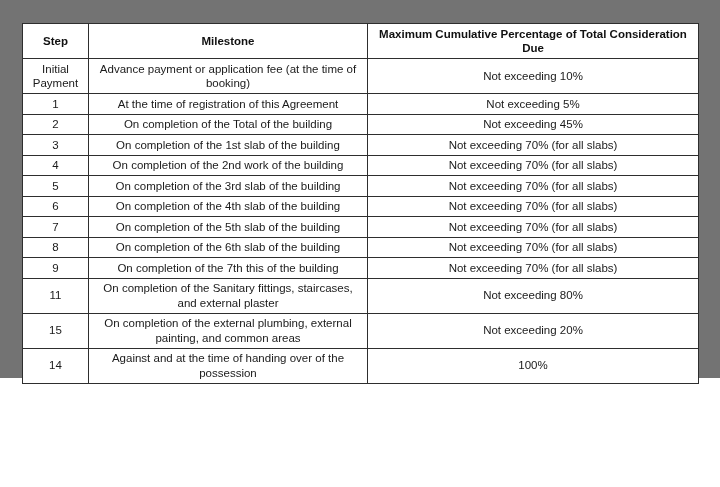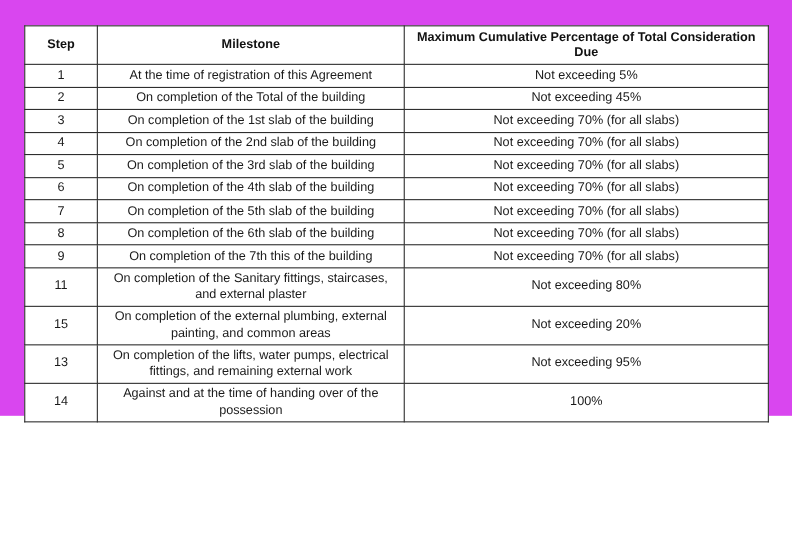--- a/index.html
+++ b/index.html
@@ -6,21 +6,21 @@
   html, body {
     width: 720px; height: 487px;
     background: #ffffff;
     font-family: "Liberation Sans", sans-serif;
     color: #1a1a1a;
     overflow: hidden;
   }
   .page {
     position: relative;
     width: 720px; height: 378px;
-    background: #d946ef;
+    background: #737373;
   }
   table.schedule {
     position: absolute;
     left: 22px; top: 23px;
     width: 676px;
     border-collapse: collapse;
     table-layout: fixed;
     background: #ffffff;
   }
   table.schedule col.c-step { width: 66px; }
@@ -54,37 +54,42 @@
     </colgroup>
     <thead>
       <tr>
         <th>Step</th>
         <th>Milestone</th>
         <th>Maximum Cumulative Percentage of Total Consideration Due</th>
       </tr>
     </thead>
     <tbody>
         <tr>
+          <td>Initial Payment</td>
+          <td>Advance payment or application fee (at the time of booking)</td>
+          <td>Not exceeding 10%</td>
+        </tr>
+        <tr>
           <td>1</td>
           <td>At the time of registration of this Agreement</td>
           <td>Not exceeding 5%</td>
         </tr>
         <tr>
           <td>2</td>
           <td>On completion of the Total of the building</td>
           <td>Not exceeding 45%</td>
         </tr>
         <tr>
           <td>3</td>
           <td>On completion of the 1st slab of the building</td>
           <td>Not exceeding 70% (for all slabs)</td>
         </tr>
         <tr>
           <td>4</td>
-          <td>On completion of the 2nd slab of the building</td>
+          <td>On completion of the 2nd work of the building</td>
           <td>Not exceeding 70% (for all slabs)</td>
         </tr>
         <tr>
           <td>5</td>
           <td>On completion of the 3rd slab of the building</td>
           <td>Not exceeding 70% (for all slabs)</td>
         </tr>
         <tr>
           <td>6</td>
           <td>On completion of the 4th slab of the building</td>
@@ -109,24 +114,19 @@
           <td>11</td>
           <td>On completion of the Sanitary fittings, staircases, and external plaster</td>
           <td>Not exceeding 80%</td>
         </tr>
         <tr>
           <td>15</td>
           <td>On completion of the external plumbing, external painting, and common areas</td>
           <td>Not exceeding 20%</td>
         </tr>
         <tr>
-          <td>13</td>
-          <td>On completion of the lifts, water pumps, electrical fittings, and remaining external work</td>
-          <td>Not exceeding 95%</td>
-        </tr>
-        <tr>
           <td>14</td>
           <td>Against and at the time of handing over of the possession</td>
           <td>100%</td>
         </tr>
       </tbody>
   </table>
 </div>
 
 </body></html>

